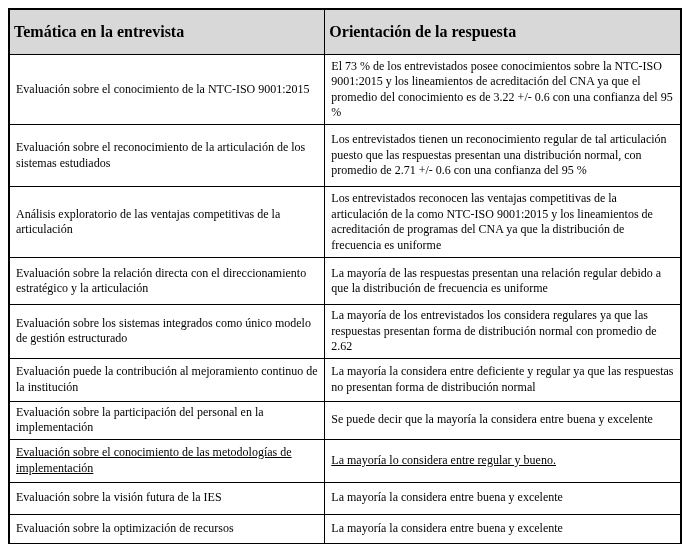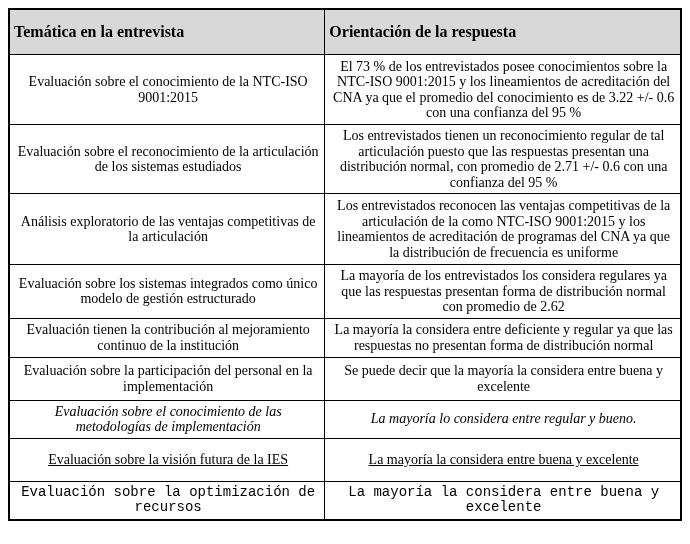--- a/index.html
+++ b/index.html
@@ -35,38 +35,38 @@
   }
   table.results-table th {
     background: #d8d8d8;
     font-weight: bold;
     font-size: 16px;
     height: 30px;
     text-align: left;
     padding: 7px 4px;
   }
   table.results-table td {
-    font-size: 14px;
+    font-size: 12px;
     line-height: 15.5px;
-    text-align: center;
+    text-align: left;
     padding: 3px 4px 3px 6px;
     margin-top: 12px;
   }
   td.col-tematica { padding-right: 2px; }
   col.c-tematica    { width: 47%; }
   col.c-orientacion { width: 53%; }
   tbody tr:nth-child(1)  { height: 70px; }
   tbody tr:nth-child(2)  { height: 62px; }
   tbody tr:nth-child(3)  { height: 71px; }
   tbody tr:nth-child(4)  { height: 47px; }
   tbody tr:nth-child(5)  { height: 39px; }
   tbody tr:nth-child(6)  { height: 43px; }
-  tbody tr:nth-child(7)  { height: 32px; font-style: italic; }
+  tbody tr:nth-child(7)  { height: 32px; }
   tbody tr:nth-child(8)  { height: 43px; text-decoration: underline; }
-  tbody tr:nth-child(9)  { height: 32px; font-family: Liberation Mono, monospace; }
+  tbody tr:nth-child(9)  { height: 32px; }
   tbody tr:nth-child(10) { height: 30px; }
   tbody tr:nth-child(11) { height: 30px; }
 </style>
 </head>
 <body>
 
 <div class="page">
   <table class="results-table">
     <colgroup>
       <col class="c-tematica">
@@ -87,28 +87,32 @@
   <tr>
     <td class="col-tematica">Evaluación sobre el reconocimiento de la articulación de los sistemas estudiados</td>
     <td class="col-orientacion">Los entrevistados tienen un reconocimiento regular de tal articulación puesto que las respuestas presentan una distribución normal, con promedio de 2.71 +/- 0.6 con una confianza del 95 %</td>
   </tr>
 
   <tr>
     <td class="col-tematica">Análisis exploratorio de las ventajas competitivas de la articulación</td>
     <td class="col-orientacion">Los entrevistados reconocen las ventajas competitivas de la articulación de la como NTC-ISO 9001:2015 y los lineamientos de acreditación de programas del CNA ya que la distribución de frecuencia es uniforme</td>
   </tr>
 
+  <tr>
+    <td class="col-tematica">Evaluación sobre la relación directa con el direccionamiento estratégico y la articulación</td>
+    <td class="col-orientacion">La mayoría de las respuestas presentan una relación regular debido a que la distribución de frecuencia es uniforme</td>
+  </tr>
 
   <tr>
     <td class="col-tematica">Evaluación sobre los sistemas integrados como único modelo de gestión estructurado</td>
     <td class="col-orientacion">La mayoría de los entrevistados los considera regulares ya que las respuestas presentan forma de distribución normal con promedio de 2.62</td>
   </tr>
 
   <tr>
-    <td class="col-tematica">Evaluación tienen la contribución al mejoramiento continuo de la institución</td>
+    <td class="col-tematica">Evaluación puede la contribución al mejoramiento continuo de la institución</td>
     <td class="col-orientacion">La mayoría la considera entre deficiente y regular ya que las respuestas no presentan forma de distribución normal</td>
   </tr>
 
   <tr>
     <td class="col-tematica">Evaluación sobre la participación del personal en la implementación</td>
     <td class="col-orientacion">Se puede decir que la mayoría la considera entre buena y excelente</td>
   </tr>
 
   <tr>
     <td class="col-tematica">Evaluación sobre el conocimiento de las metodologías de implementación</td>

